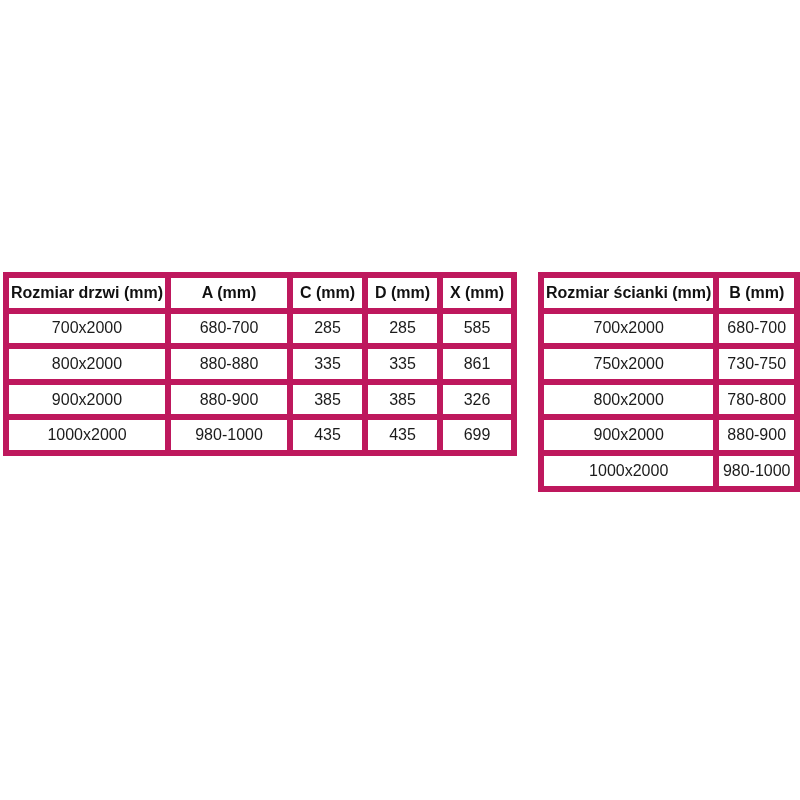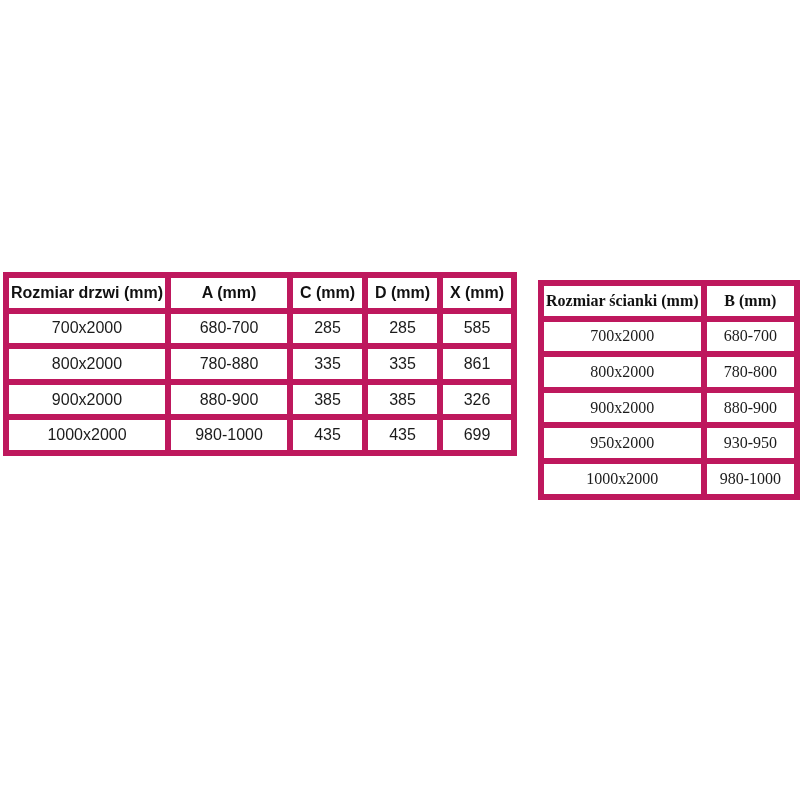--- a/index.html
+++ b/index.html
@@ -18,21 +18,21 @@
     overflow: hidden;
   }
   table.spec-table {
     position: absolute;
     border-collapse: collapse;
     table-layout: fixed;
     background: #ffffff;
     border: 2px solid #4f4f4f;
   }
   #doors-table { left: 3px;   top: 272px; }
-  #wall-table  { left: 538px; top: 280px; font-family: Liberation Serif, serif; }
+  #wall-table  { left: 538px; top: 272px; }
   table.spec-table th,
   table.spec-table td {
     border: 6px solid #be185d;
     text-align: center;
     vertical-align: middle;
     padding: 0 2px;
     height: 29.6px;
     font-size: 16px;
     color: #1b1b1b;
     white-space: nowrap;
@@ -68,21 +68,21 @@
     <tbody>
         <tr>
           <td>700x2000</td>
           <td>680-700</td>
           <td>285</td>
           <td>285</td>
           <td>585</td>
         </tr>
         <tr>
           <td>800x2000</td>
-          <td>780-880</td>
+          <td>880-880</td>
           <td>335</td>
           <td>335</td>
           <td>861</td>
         </tr>
         <tr>
           <td>900x2000</td>
           <td>880-900</td>
           <td>385</td>
           <td>385</td>
           <td>326</td>
@@ -107,30 +107,30 @@
           <th>Rozmiar ścianki (mm)</th>
           <th>B (mm)</th>
         </tr>
     </thead>
     <tbody>
         <tr>
           <td>700x2000</td>
           <td>680-700</td>
         </tr>
         <tr>
+          <td>750x2000</td>
+          <td>730-750</td>
+        </tr>
+        <tr>
           <td>800x2000</td>
           <td>780-800</td>
         </tr>
         <tr>
           <td>900x2000</td>
           <td>880-900</td>
-        </tr>
-        <tr>
-          <td>950x2000</td>
-          <td>930-950</td>
         </tr>
         <tr>
           <td>1000x2000</td>
           <td>980-1000</td>
         </tr>
       </tbody>
   </table>
 
 </div>
 

